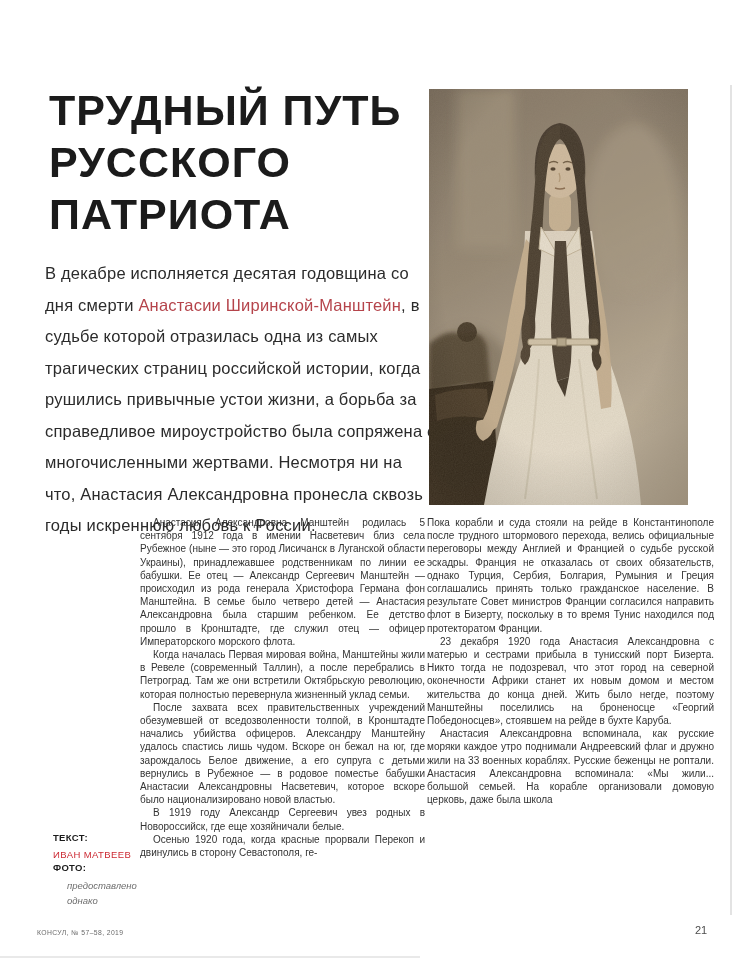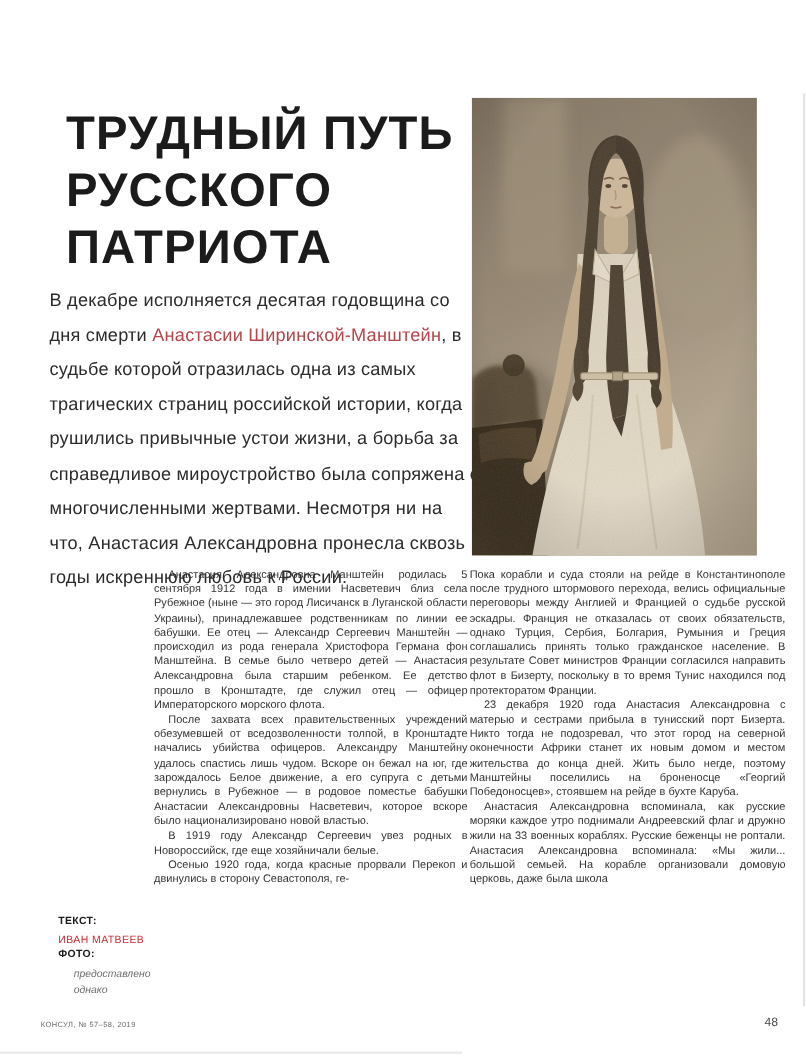--- a/index.html
+++ b/index.html
@@ -47,21 +47,21 @@
     font-size:11px;color:#4d4d4d;
   }
   .scan-edge-right{position:absolute;right:1px;top:85px;width:2px;height:830px;background:#dcdcdc;opacity:.8;}
   .scan-edge-bottom{position:absolute;left:0;top:956px;width:420px;height:2px;background:#e3e3e3;opacity:.8;}
 </style>
 </head>
 <body>
 
 <div class="page">
 
-  <h1 class="title" style="margin:15px;">
+  <h1 class="title" style="margin:4px;">
     <span>ТРУДНЫЙ ПУТЬ</span>
     <span>РУССКОГО</span>
     <span>ПАТРИОТА</span>
   </h1>
 
   <div class="lead">
     <span>В декабре исполняется десятая годовщина со дня смерти </span><span class="hl">Анастасии Ширинской-Манштейн</span><span>, в судьбе которой отразилась одна из самых трагических страниц российской истории, когда рушились привычные устои жизни, а борьба за справедливое мироустройство была сопряжена с многочисленными жертвами. Несмотря ни на что, Анастасия Александровна пронесла сквозь годы искреннюю любовь к России.</span>
   </div>
 
   <div class="photo" role="img" aria-label="Сепия-фотография: юная Анастасия Ширинская-Манштейн с длинными тёмными косами, в светлом платье с тёмным галстуком, стоит, опираясь рукой на резное кресло">
@@ -146,20 +146,21 @@
       </g>
 
       <rect x="0" y="0" width="259" height="416" fill="#8b7355" opacity="0.08"></rect>
       <rect x="0" y="0" width="259" height="416" fill="url(#vign)"></rect>
       <rect x="0" y="0" width="259" height="416" filter="url(#grain)" opacity="0.5"></rect>
     </svg>
   </div>
 
   <div class="col col1">
     <p>Анастасия Александровна Манштейн родилась 5 сентября 1912 года в имении Насветевич близ села Рубежное (ныне — это город Лисичанск в Луганской области Украины), принадлежавшее родственникам по линии ее бабушки. Ее отец — Александр Сергеевич Манштейн — происходил из рода генерала Христофора Германа фон Манштейна. В семье было четверо детей — Анастасия Александровна была старшим ребенком. Ее детство прошло в Кронштадте, где служил отец — офицер Императорского морского флота.</p>
+    <p>Когда началась Первая мировая война, Манштейны жили в Ревеле (современный Таллин), а после перебрались в Петроград. Там же они встретили Октябрьскую революцию, которая полностью перевернула жизненный уклад семьи.</p>
     <p>После захвата всех правительственных учреждений обезумевшей от вседозволенности толпой, в Кронштадте начались убийства офицеров. Александру Манштейну удалось спастись лишь чудом. Вскоре он бежал на юг, где зарождалось Белое движение, а его супруга с детьми вернулись в Рубежное — в родовое поместье бабушки Анастасии Александровны Насветевич, которое вскоре было национализировано новой властью.</p>
     <p>В 1919 году Александр Сергеевич увез родных в Новороссийск, где еще хозяйничали белые.</p>
     <p>Осенью 1920 года, когда красные прорвали Перекоп и двинулись в сторону Севастополя, ге-</p>
   </div>
 
   <div class="col col2">
     <p>Пока корабли и суда стояли на рейде в Константинополе после трудного штормового перехода, велись официальные переговоры между Англией и Францией о судьбе русской эскадры. Франция не отказалась от своих обязательств, однако Турция, Сербия, Болгария, Румыния и Греция соглашались принять только гражданское население. В результате Совет министров Франции согласился направить флот в Бизерту, поскольку в то время Тунис находился под протекторатом Франции.</p>
     <p>23 декабря 1920 года Анастасия Александровна с матерью и сестрами прибыла в тунисский порт Бизерта. Никто тогда не подозревал, что этот город на северной оконечности Африки станет их новым домом и местом жительства до конца дней. Жить было негде, поэтому Манштейны поселились на броненосце «Георгий Победоносцев», стоявшем на рейде в бухте Каруба.</p>
     <p>Анастасия Александровна вспоминала, как русские моряки каждое утро поднимали Андреевский флаг и дружно жили на 33 военных кораблях. Русские беженцы не роптали. Анастасия Александровна вспоминала: «Мы жили... большой семьей. На корабле организовали домовую церковь, даже была школа</p>
   </div>
@@ -168,17 +169,17 @@
     <div class="lbl">ТЕКСТ:</div>
     <div class="author">ИВАН МАТВЕЕВ</div>
     <div class="lbl photo-lbl">ФОТО:</div>
     <div class="credit">
       <span>предоставлено</span><br>
       <span>однако</span>
     </div>
   </div>
 
   <div class="footer-journal">КОНСУЛ, № 57–58, 2019</div>
-  <div class="page-number">48</div>
+  <div class="page-number">21</div>
 
   <div class="scan-edge-right"></div>
   <div class="scan-edge-bottom"></div>
 </div>
 
 </body></html>

